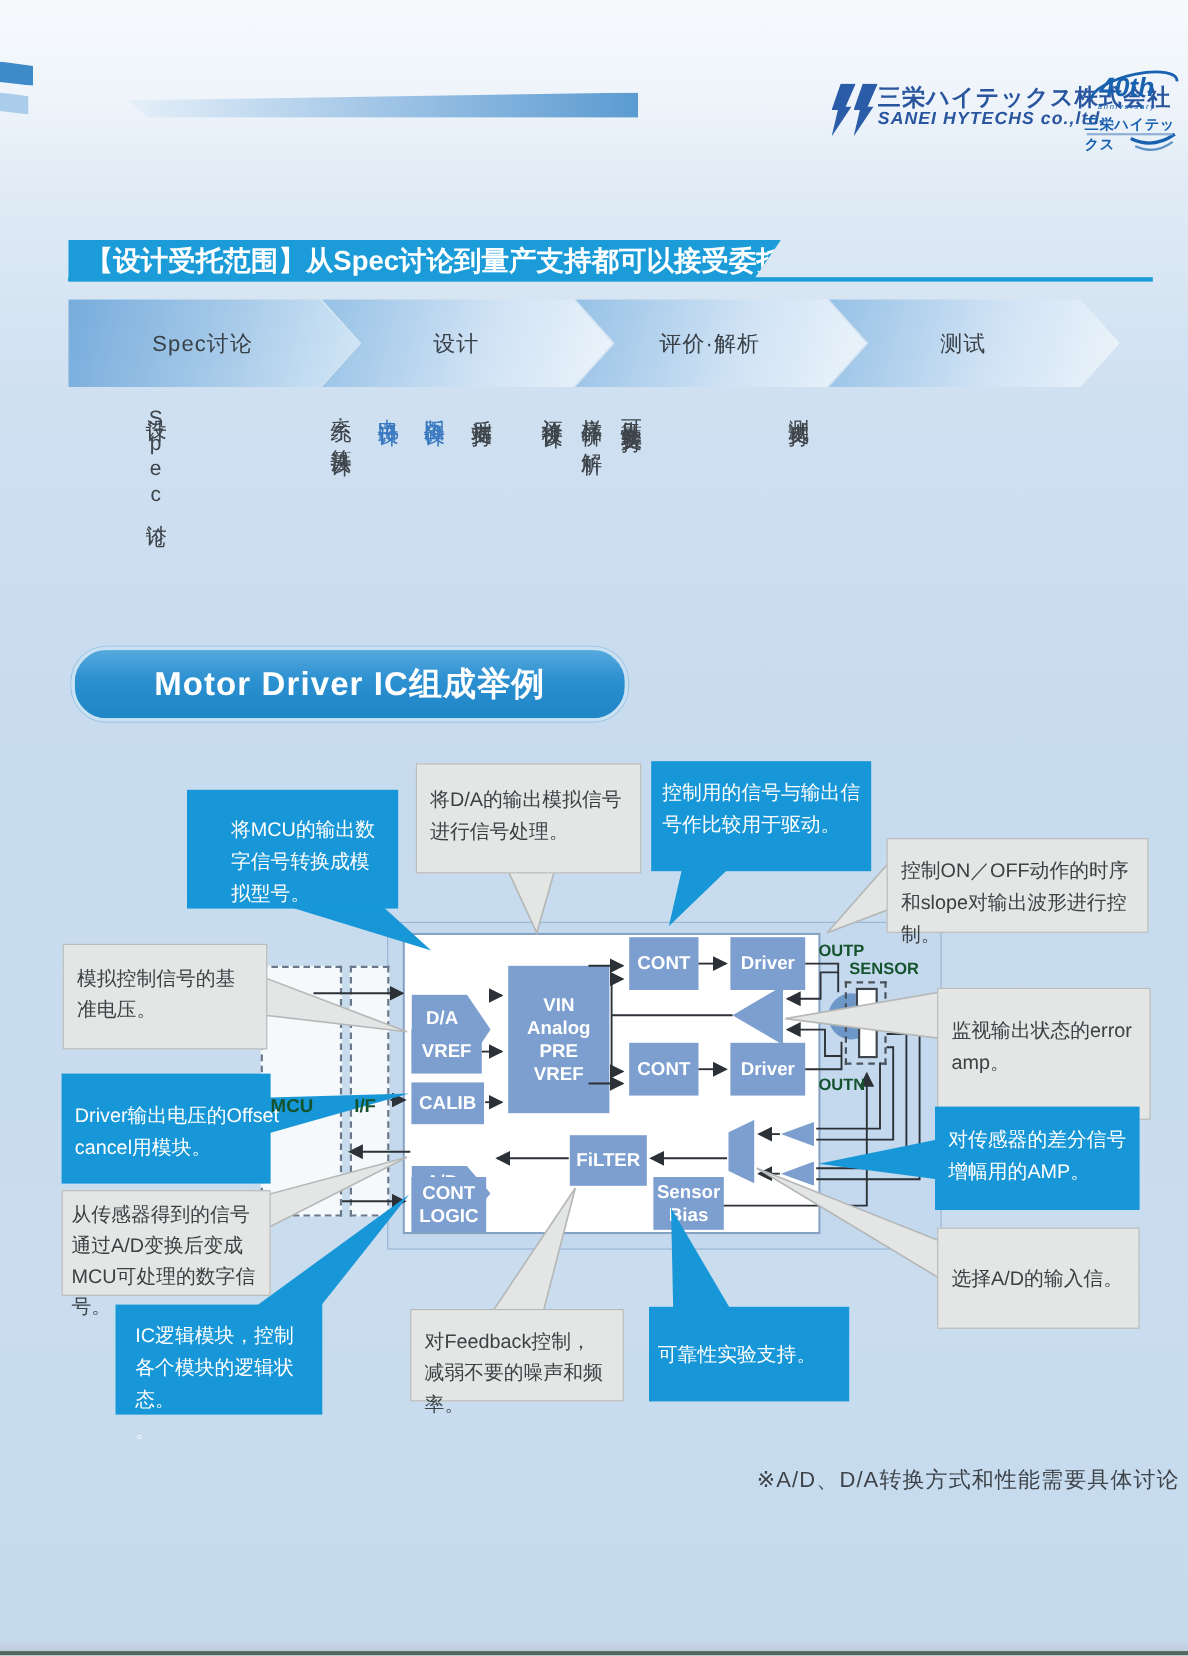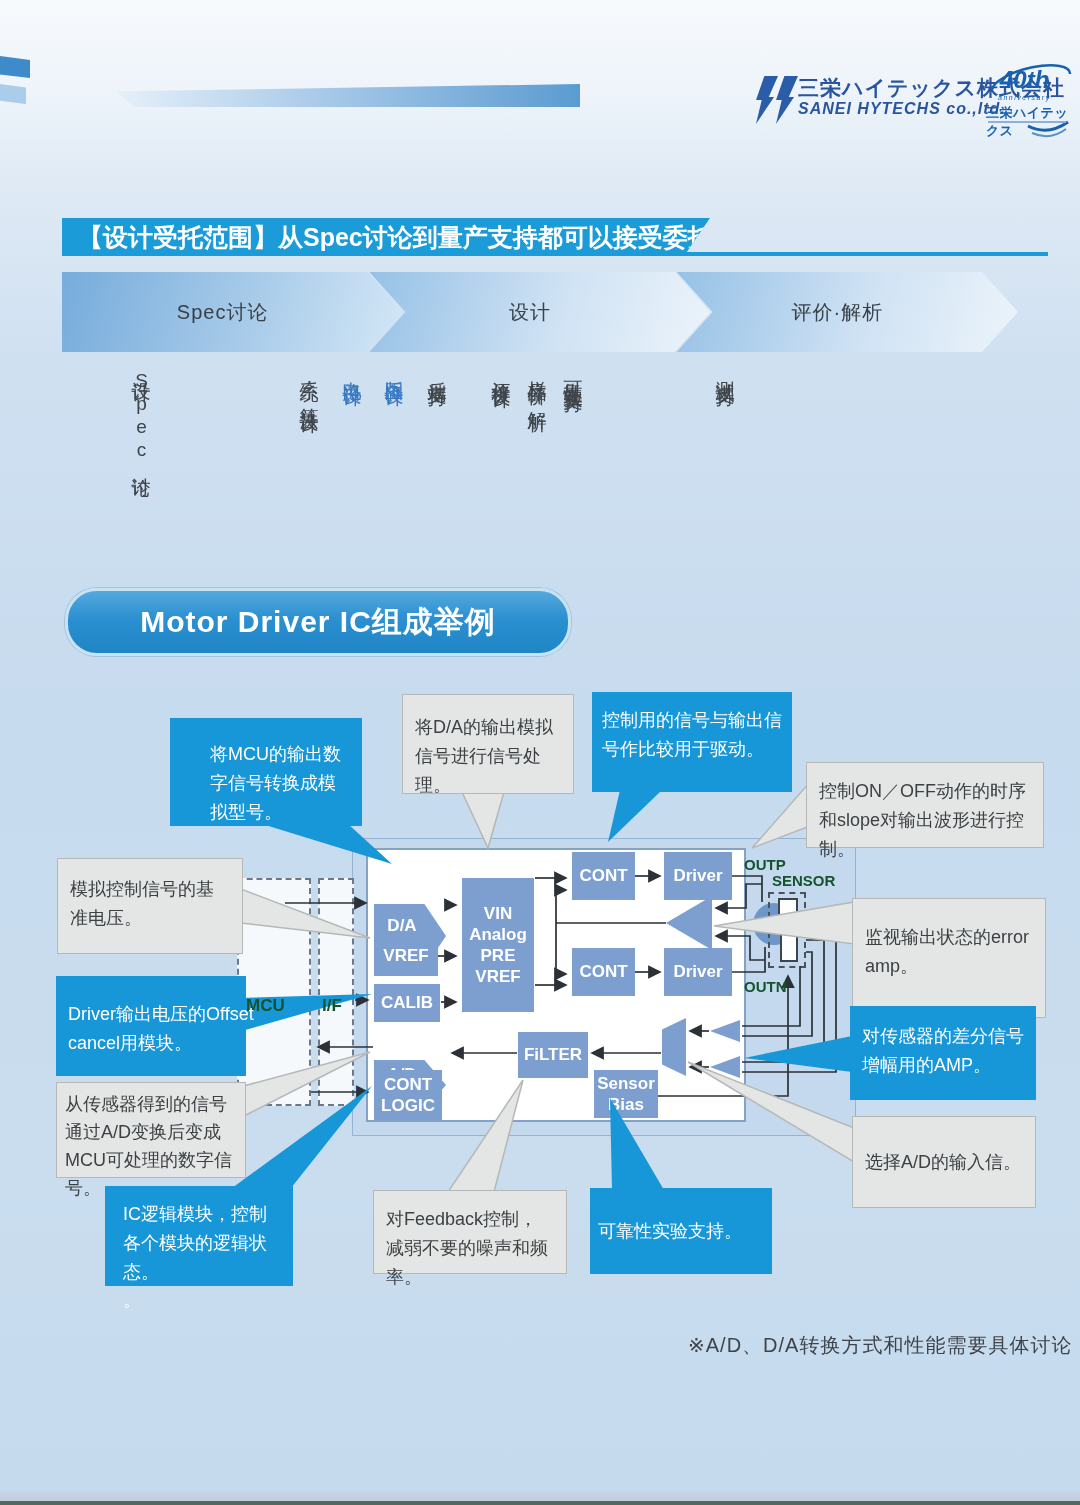--- a/index.html
+++ b/index.html
@@ -96,20 +96,21 @@
   <div class="badge-sub"></div>
 </div>
 
 <div class="banner-line"></div>
 <div class="banner">【设计受托范围】从Spec讨论到量产支持都可以接受委托</div>
 
 <div class="chevrow">
   <div class="chev first">Spec讨论</div>
   <div class="chev">设计</div>
   <div class="chev">评价·解析</div>
+  <div class="chev">测试</div>
 </div>
 
 <div class="vtext" style="left:128px;">设计Spec讨论</div>
 <div class="vtext" style="left:296px;">系统·算法设计</div>
 <div class="vtext blue" style="left:339px;">电路设计</div>
 <div class="vtext blue" style="left:381px;">版图设计</div>
 <div class="vtext" style="left:424px;">后端支持</div>
 <div class="vtext" style="left:488px;">评价板设计</div>
 <div class="vtext" style="left:524px;">样品评价·解析</div>
 <div class="vtext" style="left:560px;">可靠性实验支持</div>
@@ -139,21 +140,21 @@
     <span>CALIB</span>
   </div>
 <div class="blk pent" style="left:374px;top:1028px;width:72px;height:50px;">
   <span>A/D</span>
     <span>※</span>
 </div>
 <div class="blk" style="left:374px;top:1070px;width:68px;height:50px;">
   <span>CONT</span>
     <span>LOGIC</span>
 </div>
-<div class="blk" style="left:462px;top:878px;width:72px;height:134px;">
+<div class="blk" style="left:462px;top:878px;width:92px;height:134px;">
   <span>VIN</span>
     <span>Analog</span>
   <span>PRE</span>
     <span>VREF</span>
 </div>
 <div class="blk" style="left:572px;top:852px;width:63px;height:48px;">
     <span>CONT</span>
   </div>
 <div class="blk" style="left:664px;top:852px;width:68px;height:48px;">
     <span>Driver</span>
@@ -231,21 +232,21 @@
 
 <div class="lbl" style="left:744px;top:856px;">OUTP</div>
 <div class="lbl" style="left:744px;top:978px;">OUTN</div>
 <div class="lbl" style="left:772px;top:872px;">SENSOR</div>
 <div class="lbl" style="left:246px;top:996px;font-size:17px;">MCU</div>
 <div class="lbl" style="left:322px;top:996px;font-size:17px;">I/F</div>
 
 <div class="callout co-blue" style="left:170px;top:718px;width:192px;height:108px;padding-top:22px;padding-left:40px;">
   <span>将MCU的输出数字信号转换成模拟型号。</span>
 </div>
-<div class="callout co-gray" style="left:378px;top:694px;width:172px;height:100px;padding-top:18px;margin-left:24px;">
+<div class="callout co-gray" style="left:378px;top:694px;width:205px;height:100px;padding-top:18px;">
   <span>将D/A的输出模拟信号进行信号处理。</span>
 </div>
 <div class="callout co-blue" style="left:592px;top:692px;width:200px;height:100px;padding:14px 8px 8px 10px;">
   <span>控制用的信号与输出信号作比较用于驱动。</span>
 </div>
 <div class="callout co-gray" style="left:806px;top:762px;width:238px;height:86px;padding-top:14px;">
   <span>控制ON／OFF动作的时序和slope对输出波形进行控制。</span>
 </div>
 <div class="callout co-gray" style="left:57px;top:858px;width:186px;height:96px;padding-top:16px;">
   <span>模拟控制信号的基准电压。</span>

